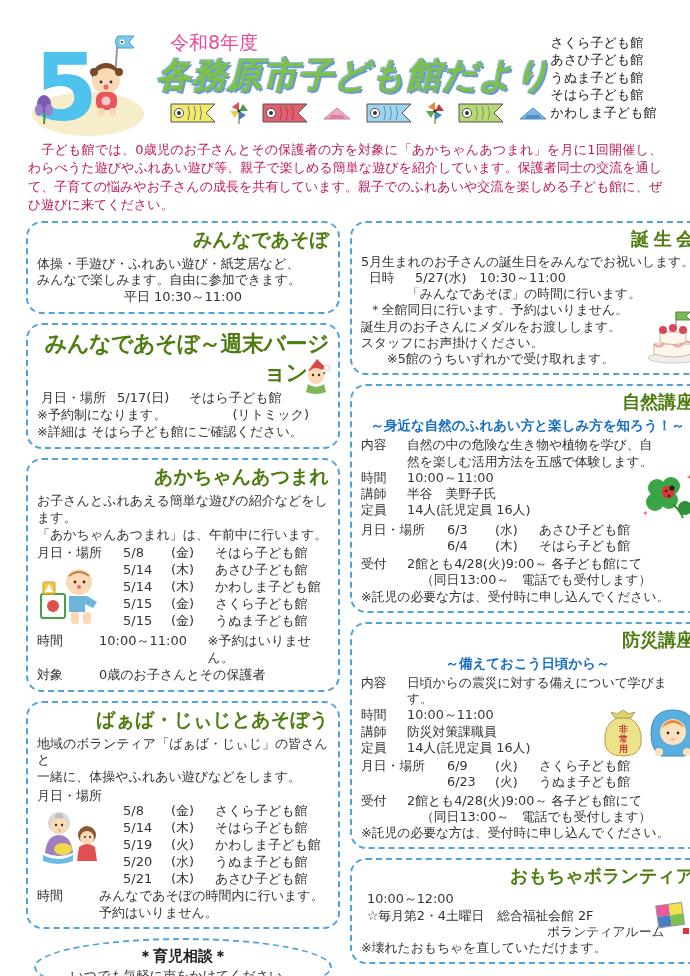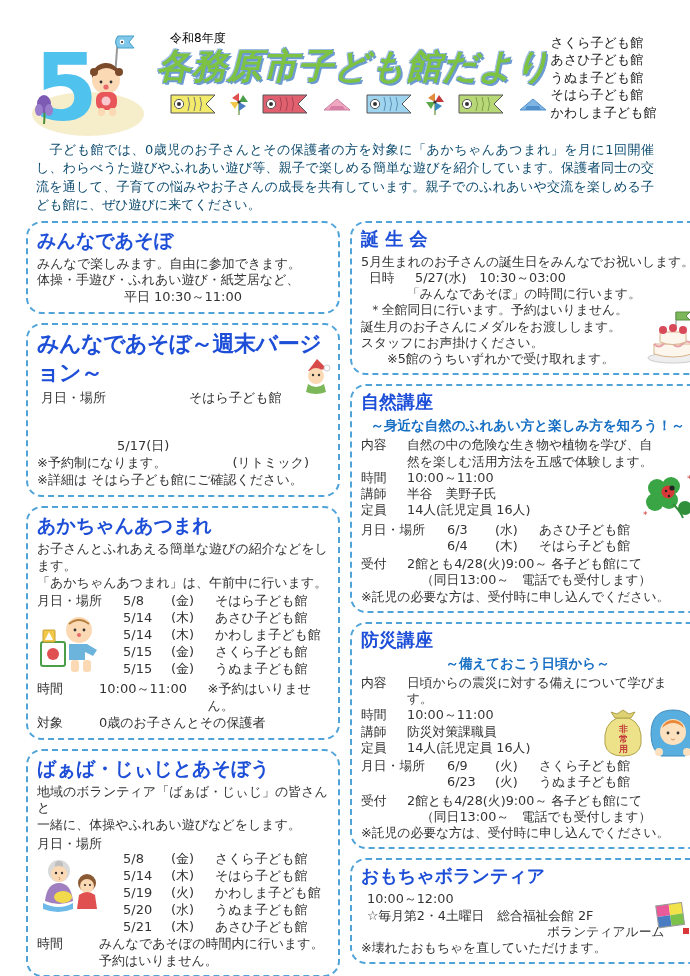--- a/index.html
+++ b/index.html
@@ -5,42 +5,42 @@
   * { box-sizing: border-box; margin: 0; padding: 0; }
   html,body { width:690px; height:976px; }
   body {
     font-family:"DejaVu Sans","Liberation Sans",sans-serif;
     background:#ffffff; color:#333; overflow:hidden; position:relative;
   }
   
   .header { display:flex; padding:28px 24px 0 30px; height:136px; }
   .month-illus { width:116px; flex-shrink:0; position:relative; }
   .header-mid { flex:1; padding-left:10px; }
-  .fiscal-year { font-size:12px; color:#000000; margin:2px 0 0 14px; }
+  .fiscal-year { font-size:19px; color:#ec4899; margin:2px 0 0 14px; }
   .main-title {
     font-size:35px; font-weight:bold; font-style:italic; white-space:nowrap;
     color:#7dc242; letter-spacing:0.5px; line-height:1.12;
     text-shadow:2px 2px 0 #6c9bd2,-1px -1px 0 #9dbde4,1px -1px 0 #6c9bd2,-1px 1px 0 #6c9bd2;
   }
   .koinobori-row { display:flex; align-items:center; gap:13px; margin:6px 0 0 14px; }
   .header-right { width:132px; flex-shrink:0; font-size:13px; line-height:1.34; color:#222; padding-top:6px; }
   .issue-date { margin-top:8px; white-space:nowrap; margin-left:-32px; font-size:13px; }
   
-  .intro { padding:5px 36px 6px; font-size:13px; line-height:1.42; color:#0c4a6e; text-align:justify; }
+  .intro { padding:5px 28px 6px; font-size:13px; line-height:1.42; color:#be185d; text-align:justify; }
   
   .columns { display:flex; gap:10px; padding:0 26px; align-items:flex-start; }
   .col-left { width:314px; flex-shrink:0; }
   .col-right { flex:1; }
   .card {
     border:2px dashed #4fa3d9; border-radius:16px; background:#fff;
     padding:4px 9px 6px; margin-bottom:9px; position:relative;
     font-size:13px; line-height:1.3;
   }
   .col-right .card { font-size:12.8px; line-height:1.27; }
-  .card-title { text-align:left; color:#1d4ed8; font-weight:bold; font-size:19px; margin:1px 0 3px; }
+  .card-title { text-align:right; color:#4d7c0f; font-weight:bold; font-size:19px; margin:1px 0 3px;font-family:Liberation Serif, serif; }
   .col-right .card-title { font-size:18px; }
   .card-subtitle { text-align:center; color:#176fc4; font-weight:bold; font-size:13.5px; margin-bottom:3px; }
   .wk-title { font-size:22px; letter-spacing:-0.5px; }
   .center { text-align:center; }
   .lrow { display:flex; }
   .lab { flex-shrink:0; }
   .lab44 { width:46px; }
   .lab60 { width:62px; }
   .val { flex:1; }
   
@@ -48,21 +48,21 @@
   .sched-left { width:86px; flex-shrink:0; }
   .sched-rows { flex:1; }
   .srow { display:flex; }
   .sdate { width:48px; }
   .sday  { width:44px; }
   .splace{ flex:1; white-space:nowrap; }
   .baba .sched-rows { margin-top:15px; }
   .sched-icon { margin-top:4px; margin-left:2px; }
   
   .wk-row1 { display:flex; margin-left:4px; }
-  .wk-row1 .d { width:72px;margin-top:48px; }
+  .wk-row1 .d { width:72px; }
   .wk-row2 { display:flex;gap:32px; }
   .wk-ritmic { margin-left:34px; }
   .elf-icon-wrap { position:absolute; right:4px; top:32px; }
   
   .t-ind1 { margin-left:8px; }
   .t-ind2 { margin-left:46px; }
   .t-ind3 { margin-left:26px; }
   .cake-wrap { position:absolute; right:3px; bottom:5px; }
   .tanjokai .line { white-space:nowrap; }
   
@@ -183,22 +183,22 @@
 </div>
 
 <div class="intro">　子ども館では、0歳児のお子さんとその保護者の方を対象に「あかちゃんあつまれ」を月に1回開催し、わらべうた遊びやふれあい遊び等、親子で楽しめる簡単な遊びを紹介しています。保護者同士の交流を通して、子育ての悩みやお子さんの成長を共有しています。親子でのふれあいや交流を楽しめる子ども館に、ぜひ遊びに来てください。</div>
 
 <div class="columns">
 
   <div class="col-left">
 
     <div class="card">
       <div class="card-title">みんなであそぼ</div>
+      <div>体操・手遊び・ふれあい遊び・紙芝居など、</div>
       <div>みんなで楽しみます。自由に参加できます。</div>
-      <div>体操・手遊び・ふれあい遊び・紙芝居など、</div>
       <div class="center">平日 10:30～11:00</div>
     </div>
 
     <div class="card">
       <div class="card-title wk-title">みんなであそぼ～週末バージョン～</div>
       <div class="wk-row1">
         <span class="lab" style="width:76px">月日・場所</span>
         <span class="d">5/17(日)</span>
         <span>そはら子ども館</span>
       </div>
@@ -352,21 +352,21 @@
     </div>
   </div>
 
   <div class="col-right">
 
     <div class="card tanjokai">
       <div class="card-title">誕 生 会</div>
       <div class="line">5月生まれのお子さんの誕生日をみんなでお祝いします。</div>
       <div class="lrow t-ind1">
           <span class="lab lab44">日時</span>
-          <span>5/27(水)　10:30～03:00</span>
+          <span>5/27(水)　10:30～11:00</span>
         </div>
       <div class="line t-ind2">「みんなであそぼ」の時間に行います。</div>
       <div class="line t-ind1">＊全館同日に行います。予約はいりません。</div>
       <div class="line">誕生月のお子さんにメダルをお渡しします。</div>
       <div class="line">スタッフにお声掛けください。</div>
       <div class="line t-ind3">※5館のうちいずれかで受け取れます。</div>
       <div class="cake-wrap">
         <svg width="54" height="56" viewBox="0 0 54 56">
           <line x1="30" y1="4" x2="30" y2="18" stroke="#888"></line>
           <path d="M30,4 h14 l-4,4 4,4 h-14 z" fill="#7cb85a" stroke="#5a8f3f"></path>

